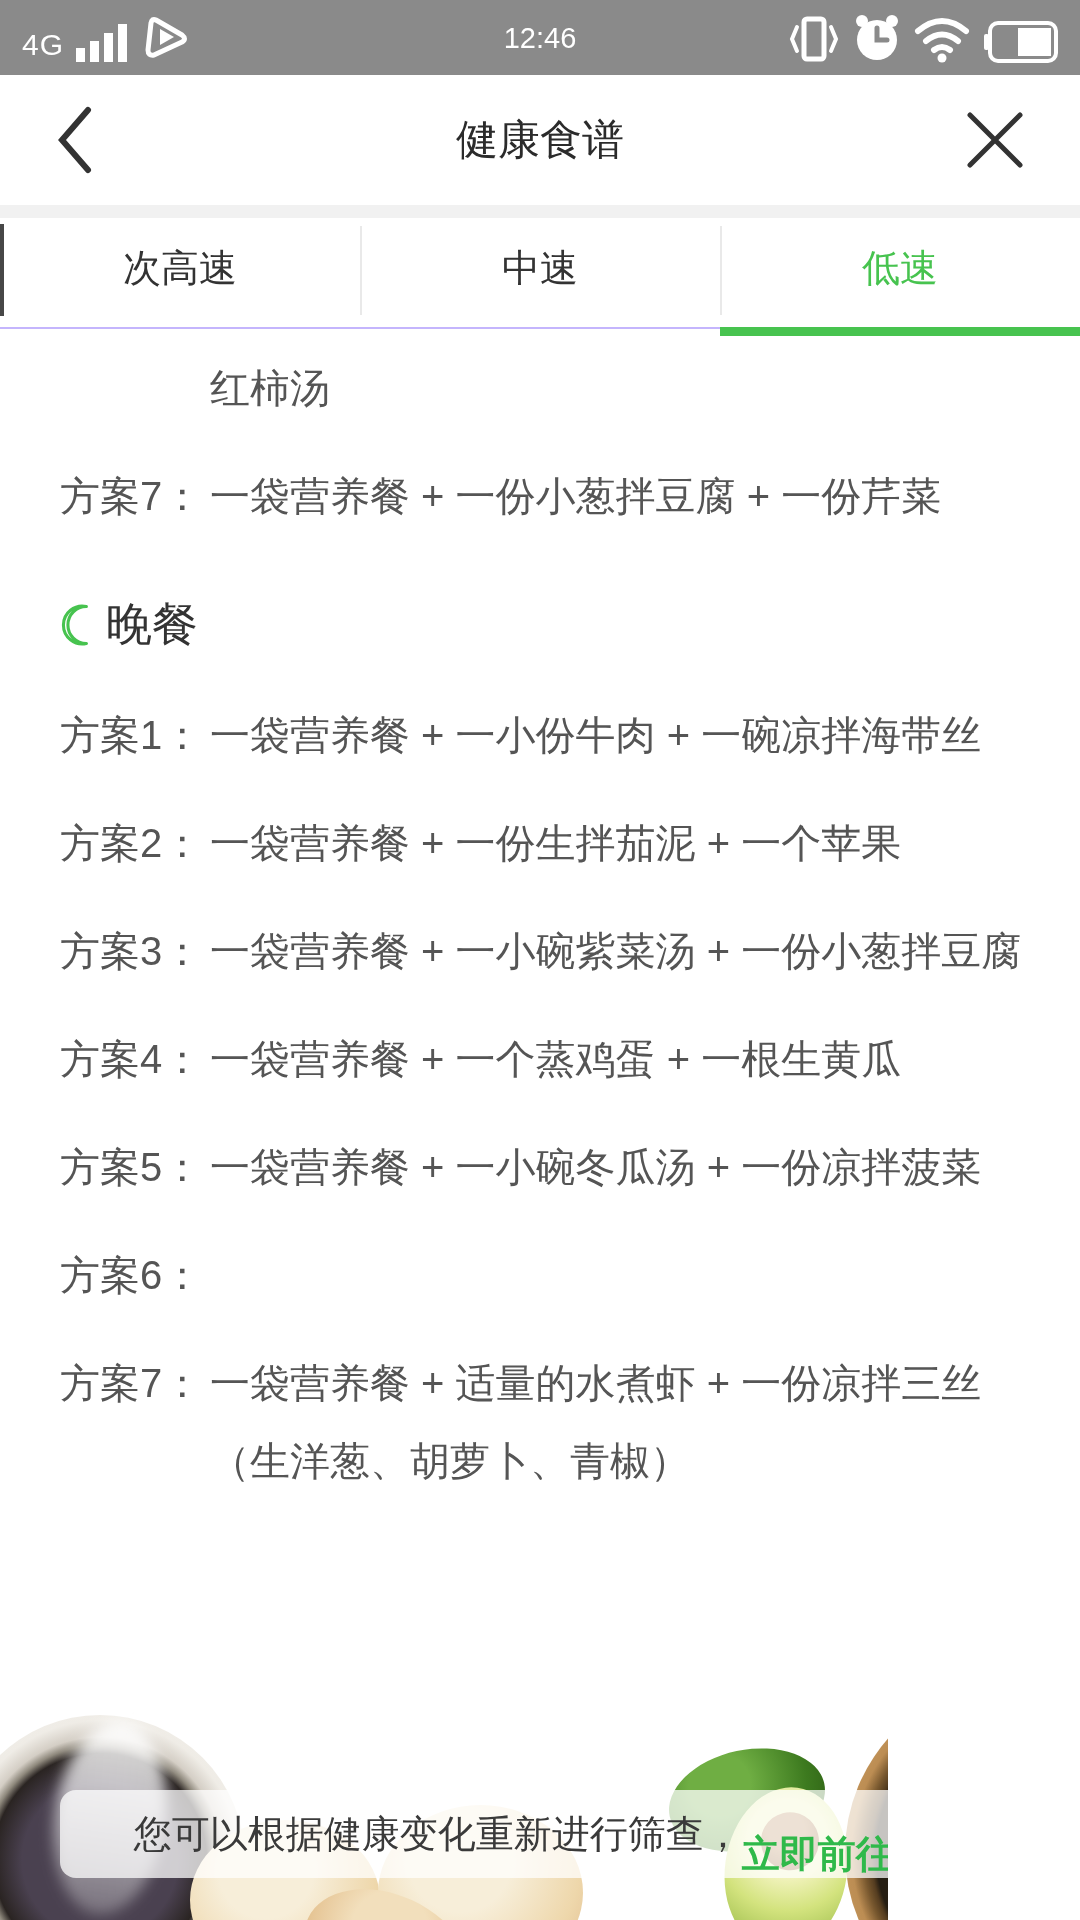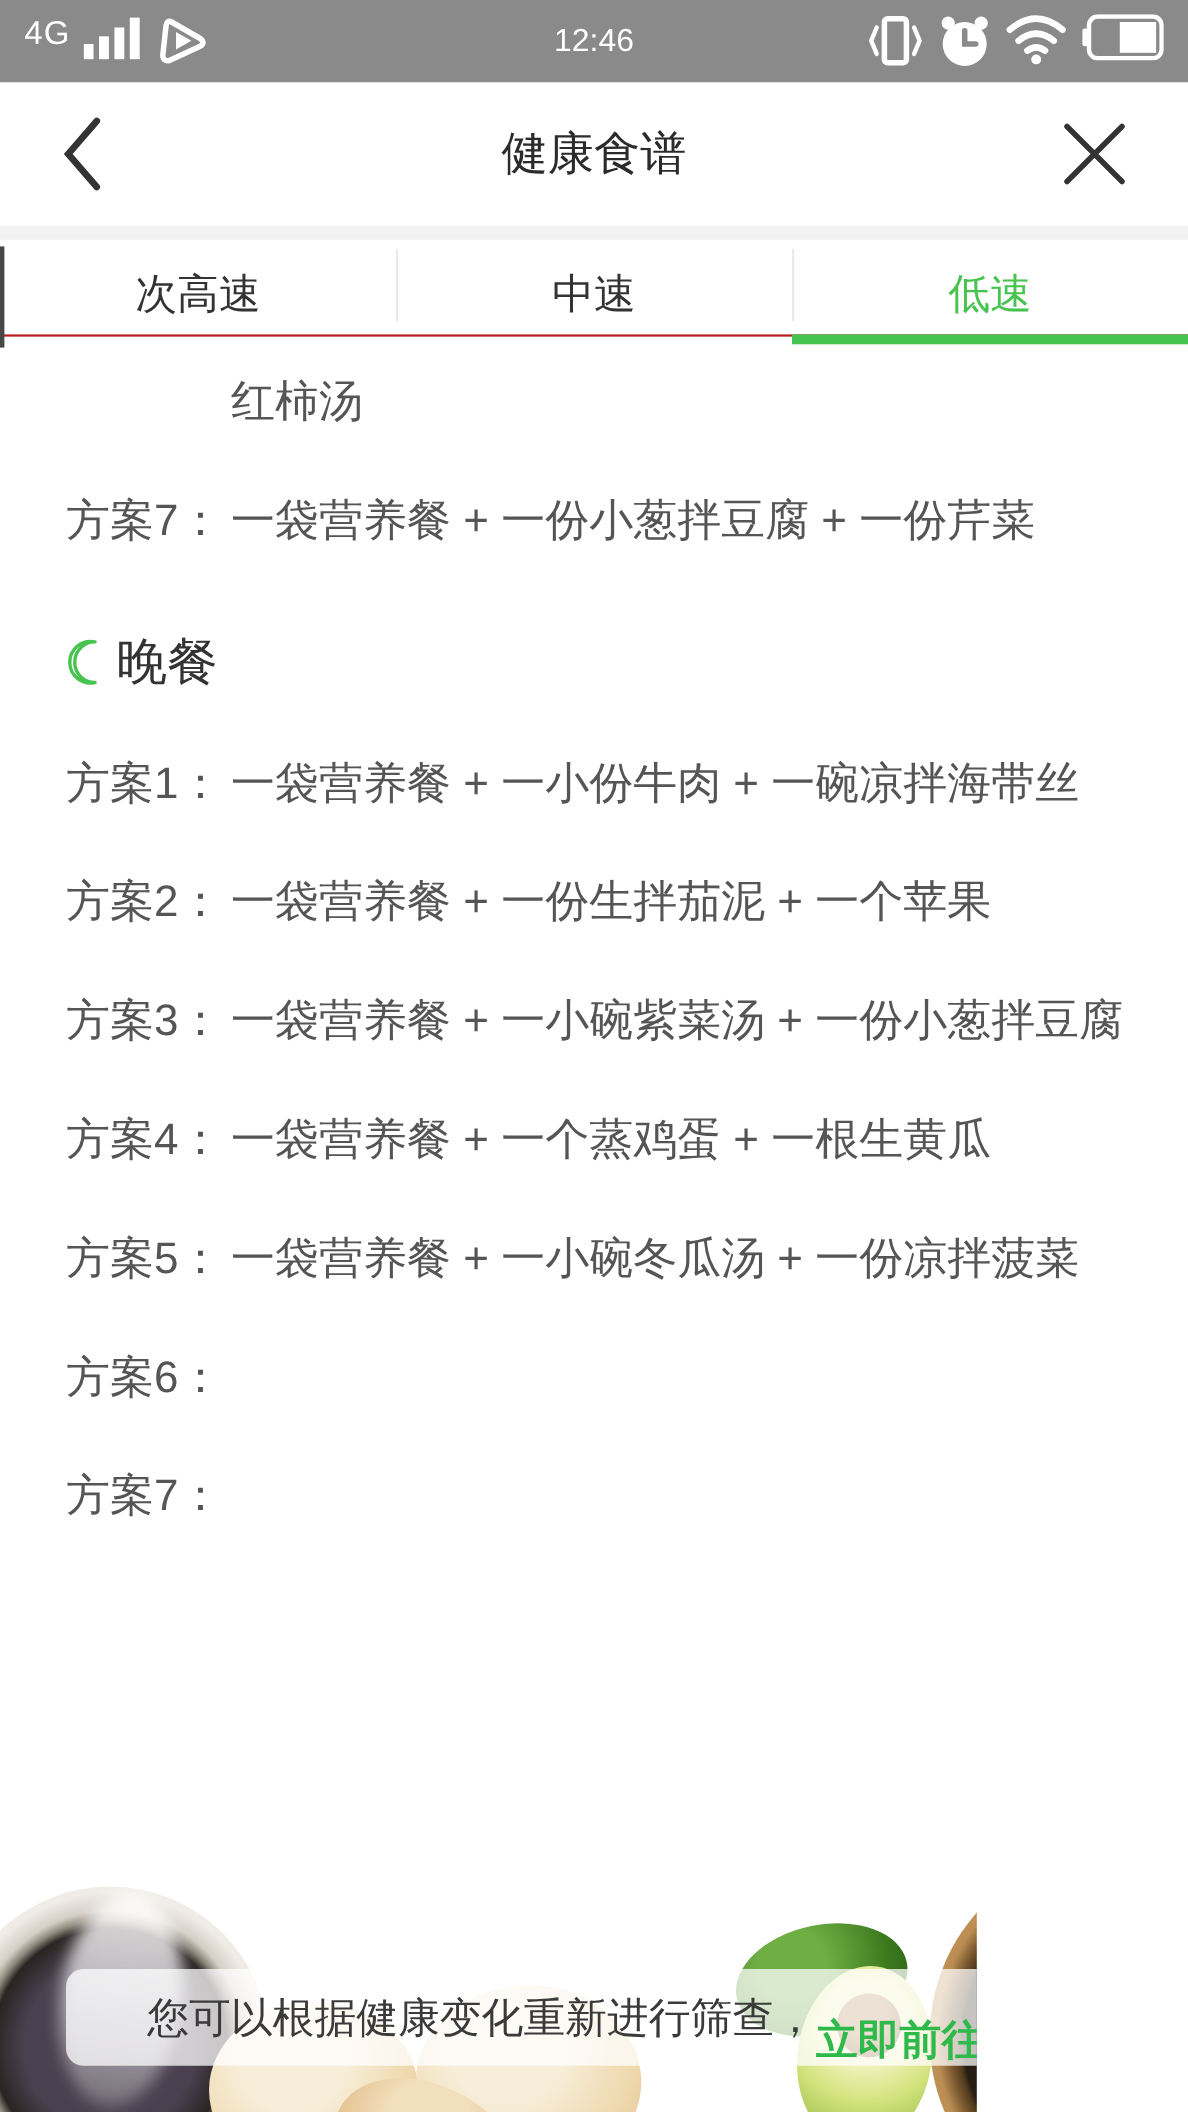--- a/index.html
+++ b/index.html
@@ -3,38 +3,38 @@
 <meta charset="utf-8">
 <style>
   * { margin:0; padding:0; box-sizing:border-box; }
   html,body { width:1080px; height:1920px; overflow:hidden; background:#fff;
               font-family:"Liberation Sans","DejaVu Sans",sans-serif; }
 
   
   .status-bar { position:relative; height:75px; background:#8a8a8a; color:#fff;
                 display:flex; align-items:center; justify-content:space-between;
                 padding:0 22px; }
-  .sb-left, .sb-right { display:flex; align-items:flex-start; gap:12px; }
+  .sb-left, .sb-right { display:flex; align-items:flex-end; gap:12px; }
   .sb-net { font-size:30px; letter-spacing:1px; }
   .sb-time { position:absolute; left:50%; top:50%; transform:translate(-50%,-50%);
              font-size:29px; font-weight:400; }
   .sb-icon { display:block; }
 
   
   .header { position:relative; height:130px; background:#fff; }
   .header-title { text-align:center; line-height:130px; font-size:42px; color:#2b2b2b; }
   .back-btn { position:absolute; left:52px; top:50%; transform:translateY(-50%);
               width:60px; height:80px; display:flex; align-items:center; cursor:pointer; }
   .close-btn { position:absolute; right:50px; top:50%; transform:translateY(-50%);
                width:70px; height:70px; display:flex; align-items:center; justify-content:center; cursor:pointer; }
   .header-gap { height:13px; background:#f1f1f1; }
 
   
-  .tab-bar { position:relative; height:88px; display:flex; background:#fff;
-             border-bottom:2px solid #b91c1c; }
+  .tab-bar { position:relative; height:111px; display:flex; background:#fff;
+             border-bottom:2px solid #c4b5fd; }
   .tab { flex:1; text-align:center; line-height:100px; font-size:38px; color:#333;
          position:relative; cursor:pointer; }
   .tab + .tab::before { content:""; position:absolute; left:0; top:8px; bottom:12px;
                         width:2px; background:#e9e9e9; }
   .tab.active { color:var(--green); }
   .tab.active::after { content:""; position:absolute; left:0; right:0; bottom:-9px;
                        height:9px; background:var(--green); }
   .tab-edge { position:absolute; left:0; top:6px; height:92px; width:4px; background:#474747; }
 
   :root { --green:#47c34f; --link-green:#2fb94a; }
@@ -188,20 +188,21 @@
   </div>
   <div class="plan-row">
     <span class="plan-label">方案5：</span>
     <span class="plan-text">一袋营养餐 + 一小碗冬瓜汤 + 一份凉拌菠菜</span>
   </div>
   <div class="plan-row">
     <span class="plan-label">方案6：</span>
   </div>
   <div class="plan-row">
     <span class="plan-label">方案7：</span>
+    <span class="plan-text">一袋营养餐 + 适量的水煮虾 + 一份凉拌三丝（生洋葱、胡萝卜、青椒）</span>
   </div>
 </div>
 
 <div class="footer">
   <div class="photo coffee"></div>
   <div class="steam"></div>
   <div class="photo egg egg1"></div>
   <div class="photo egg egg2"></div>
   <div class="photo egg3" style="position:absolute;border-radius:50%;"></div>
   <div class="photo avocado-whole"></div>

